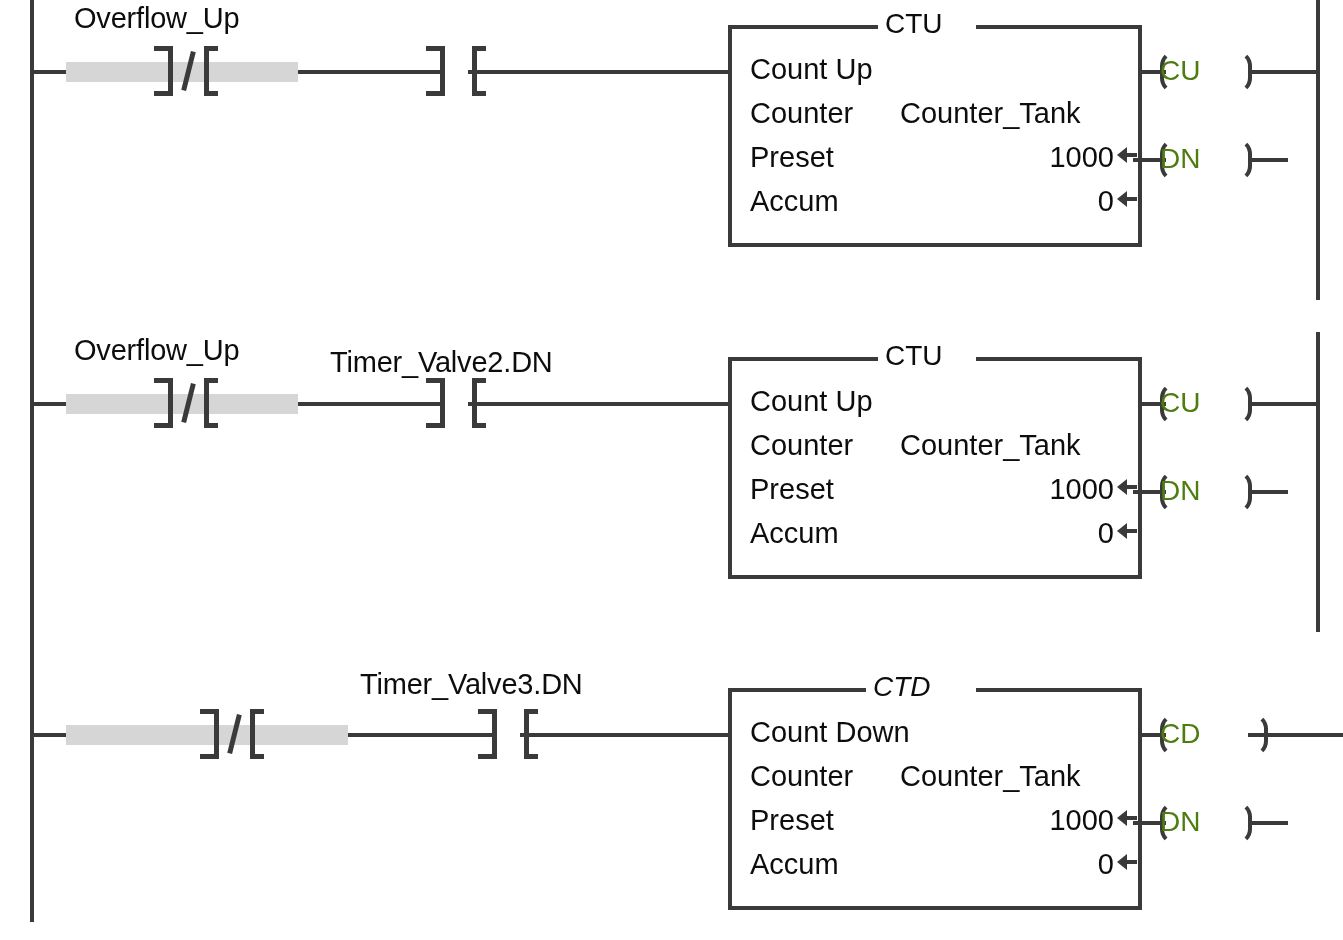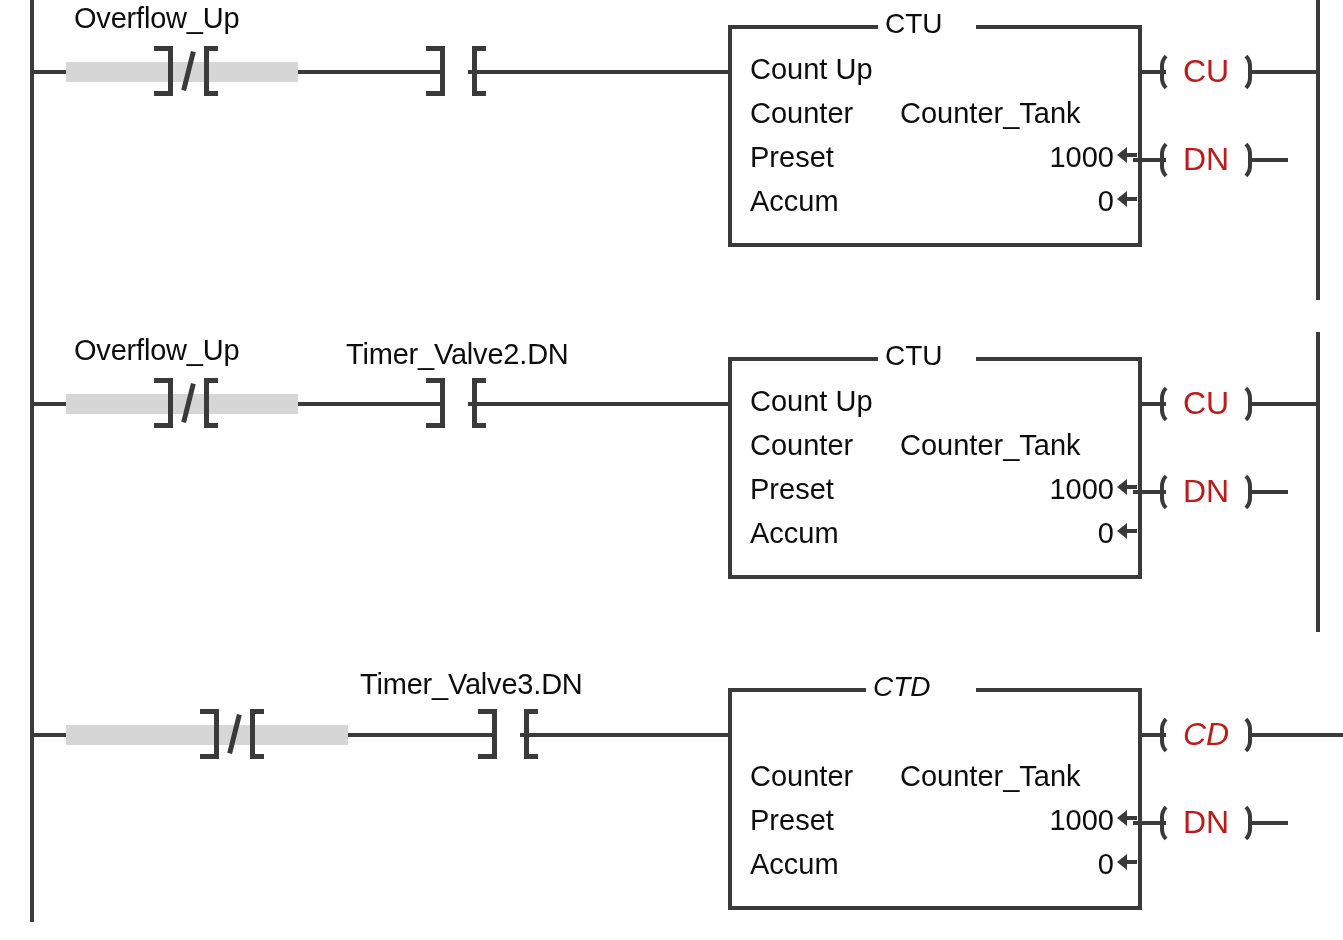--- a/index.html
+++ b/index.html
@@ -85,22 +85,22 @@
   .coil-arc.left{
     border-right:none;border-top-color:transparent;border-bottom-color:transparent;
     border-radius:26px 0 0 26px;left:0;
     border-left-width:4px;
   }
   .coil-arc.right{
     border-left:none;border-top-color:transparent;border-bottom-color:transparent;
     border-radius:0 26px 26px 0;right:0;
   }
   .coil-txt{
-    position:absolute;left:0;right:0;top:6px;text-align:center;
-    font-size:32px;line-height:30px;color:#b91c1c;white-space:nowrap;
+    position:absolute;left:0;right:0;top:6px;
+    font-size:28px;line-height:30px;color:#4d7c0f;white-space:nowrap;
   }
 </style>
 </head>
 <body>
 
 <div id="canvas">
 
   <div class="rail-left" style="left:30px;top:0px;height:922px;"></div>
 
   <div class="rung" style="top:0px;height:300px;">
@@ -175,21 +175,21 @@
       <div class="coil-txt">DN</div>
     </div>
     <div class="wire" style="left:1248px;top:158px;width:40px;"></div>
 
     <div class="rail-right" style="left:1316px;top:0px;height:300px;"></div>
   </div>
 
   <div class="rung" style="top:332px;height:300px;">
 
     <div class="tag-label" style="left:74px;top:4px;">Overflow_Up</div>
-    <div class="tag-label" style="left:330px;top:8px;margin-left:16px;">Timer_Valve2.DN</div>
+    <div class="tag-label" style="left:330px;top:16px;">Timer_Valve2.DN</div>
 
     <div class="wire" style="left:30px;top:70px;width:140px;"></div>
     <div class="wire" style="left:196px;top:70px;width:245px;"></div>
     <div class="wire" style="left:468px;top:70px;width:262px;"></div>
 
     <div class="hl" style="left:66px;top:62px;width:232px;"></div>
 
     <div class="contact" style="left:160px;top:46px;width:56px;height:50px;">
       <div class="brk" style="left:8px;top:0px;height:50px;"></div>
       <div class="brk-top" style="left:-6px;top:0px;width:14px;"></div>
@@ -286,39 +286,42 @@
     </div>
 
     <div class="blk" style="left:728px;top:25px;width:414px;height:222px;">
       <div class="blk-edge-l" style="left:0px;top:0px;height:222px;"></div>
       <div class="blk-edge-r" style="right:0px;top:0px;height:222px;"></div>
       <div class="blk-edge-b" style="left:0px;bottom:0px;width:414px;"></div>
       <div class="blk-edge-t" style="left:0px;top:0px;width:156px;"></div>
       <div class="blk-edge-t" style="left:248px;top:0px;width:166px;"></div>
       <div class="blk-title" style="left:138px;top:-15px;font-style:italic;">CTD</div>
 
+      <div class="blk-row" style="top:30px;">
+        <div class="blk-lbl">Count Down</div>
+      </div>
       <div class="blk-row" style="top:74px;">
         <div class="blk-lbl">Counter</div>
         <div class="blk-operand">Counter_Tank</div>
       </div>
       <div class="blk-row" style="top:118px;">
         <div class="blk-lbl">Preset</div>
         <div class="blk-val">1000</div>
       </div>
       <div class="blk-row" style="top:162px;">
         <div class="blk-lbl">Accum</div>
         <div class="blk-val">0</div>
       </div>
     </div>
 
     <div class="arrow-in" style="left:1117px;top:146px;"></div>
     <div class="arrow-in" style="left:1117px;top:190px;"></div>
 
     <div class="wire" style="left:1142px;top:70px;width:24px;"></div>
-    <div class="coil" style="left:1160px;top:50px;width:92px;font-style:italic;">
+    <div class="coil" style="left:1160px;top:50px;width:108px;">
       <div class="coil-arc left"></div>
       <div class="coil-arc right"></div>
       <div class="coil-txt">CD</div>
     </div>
     <div class="wire" style="left:1248px;top:70px;width:95px;"></div>
 
     <div class="wire" style="left:1133px;top:158px;width:33px;"></div>
     <div class="coil" style="left:1160px;top:138px;width:92px;">
       <div class="coil-arc left"></div>
       <div class="coil-arc right"></div>

